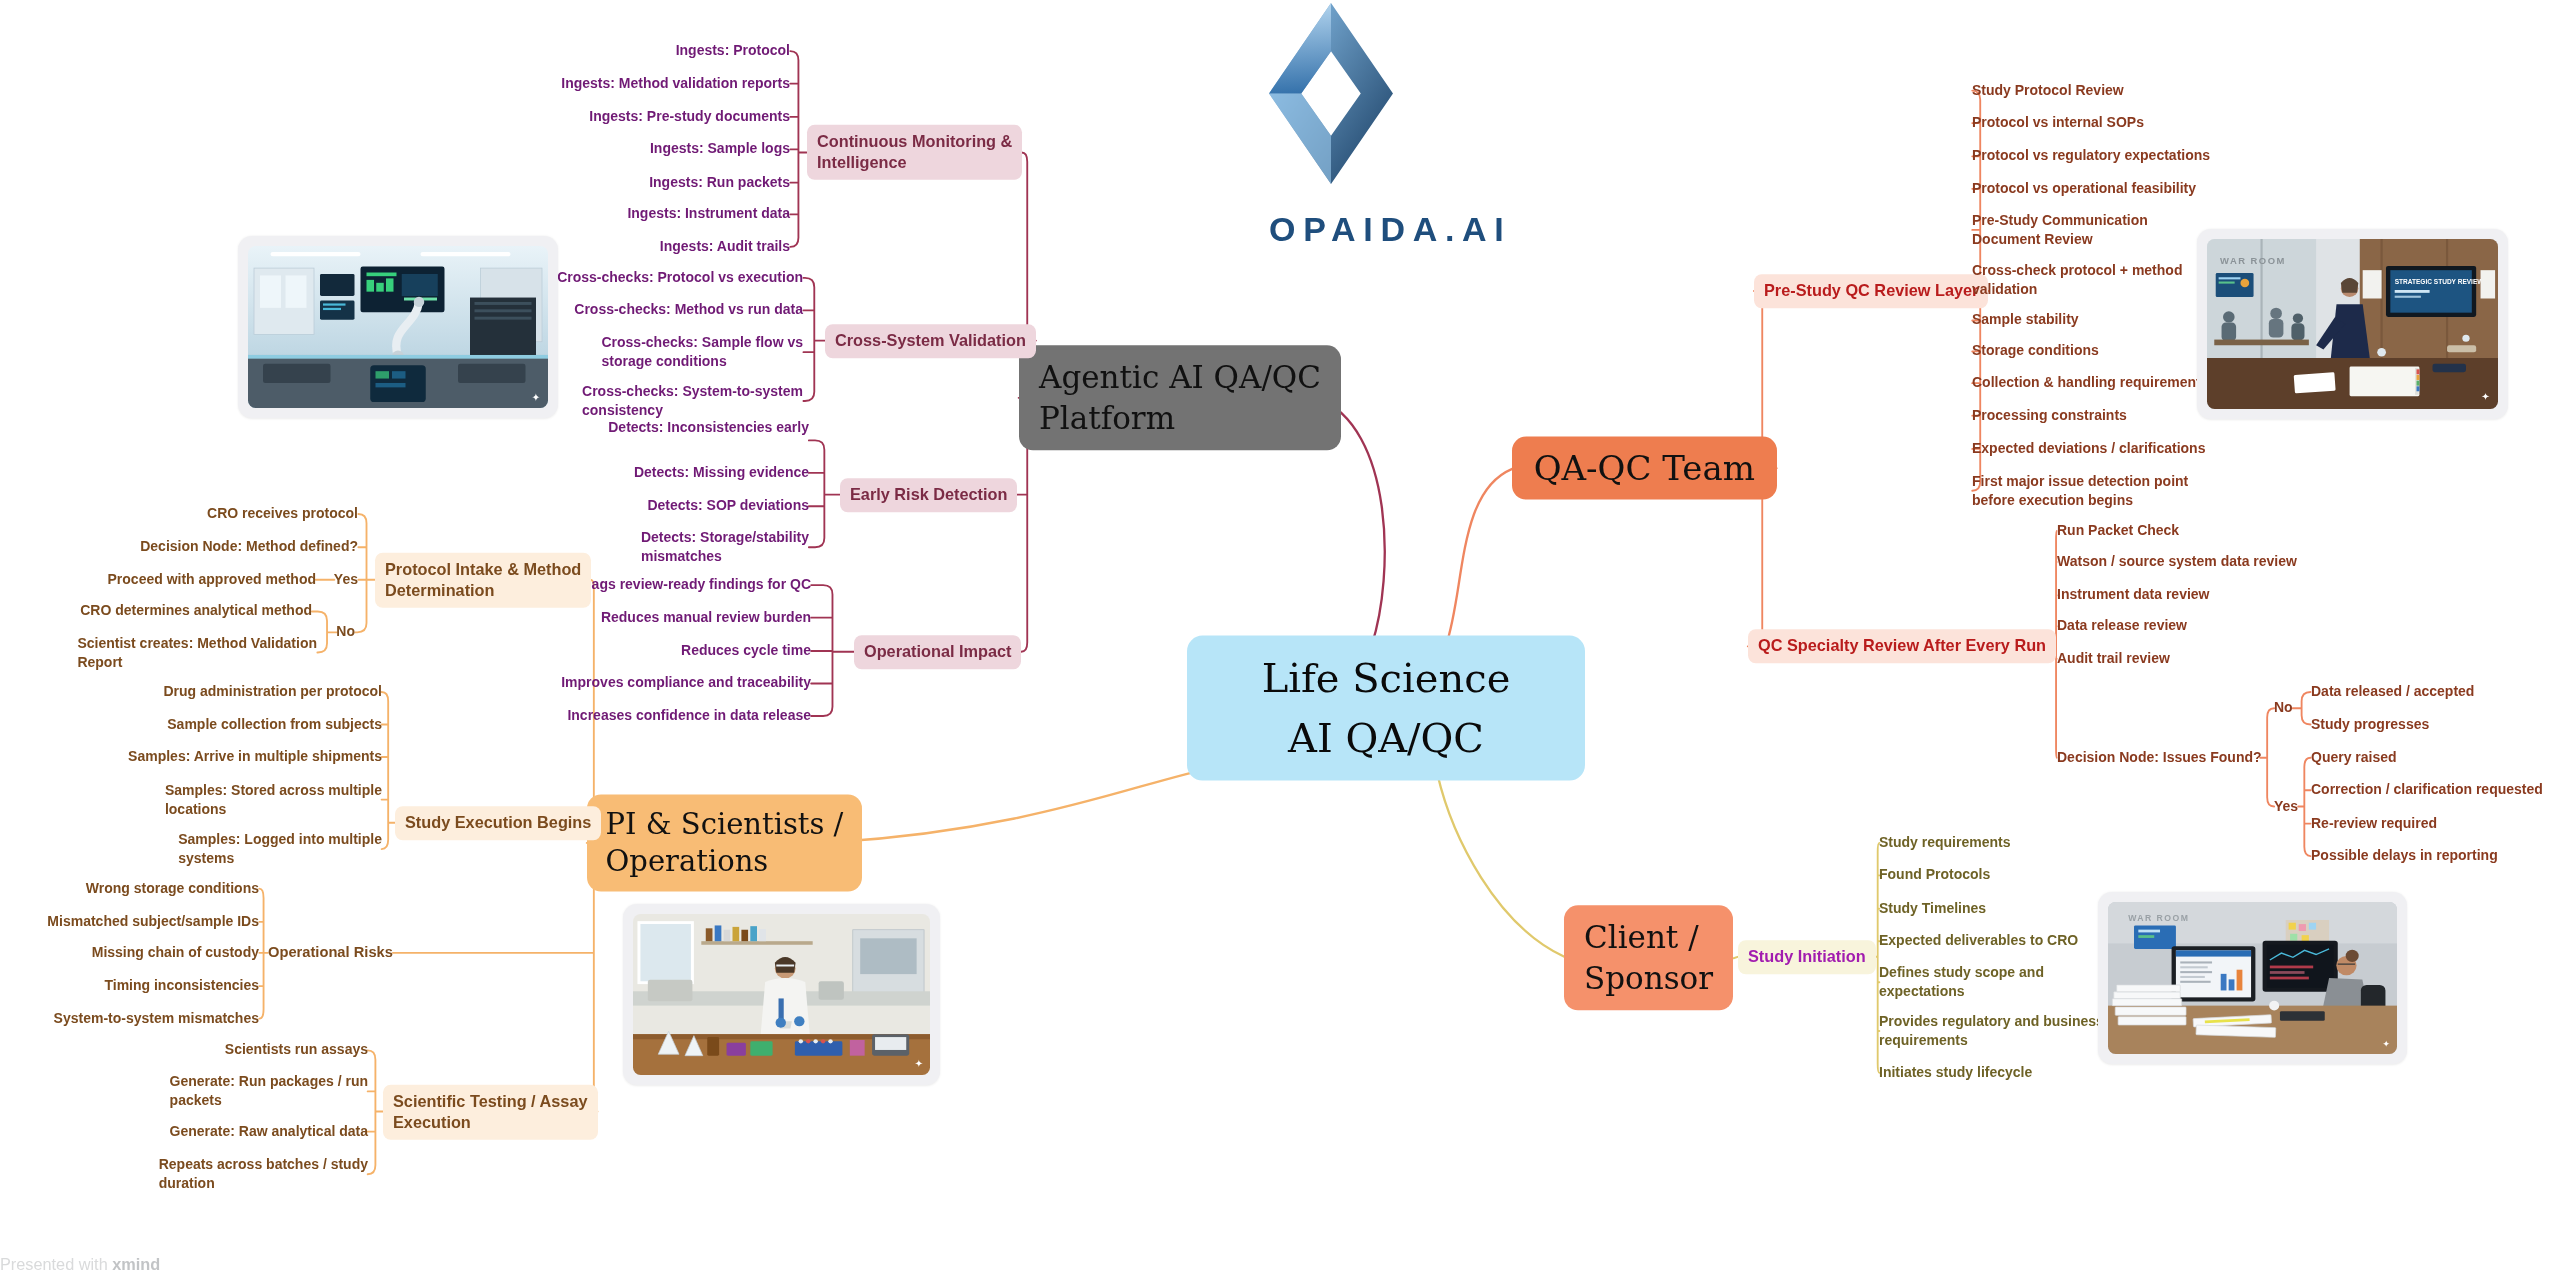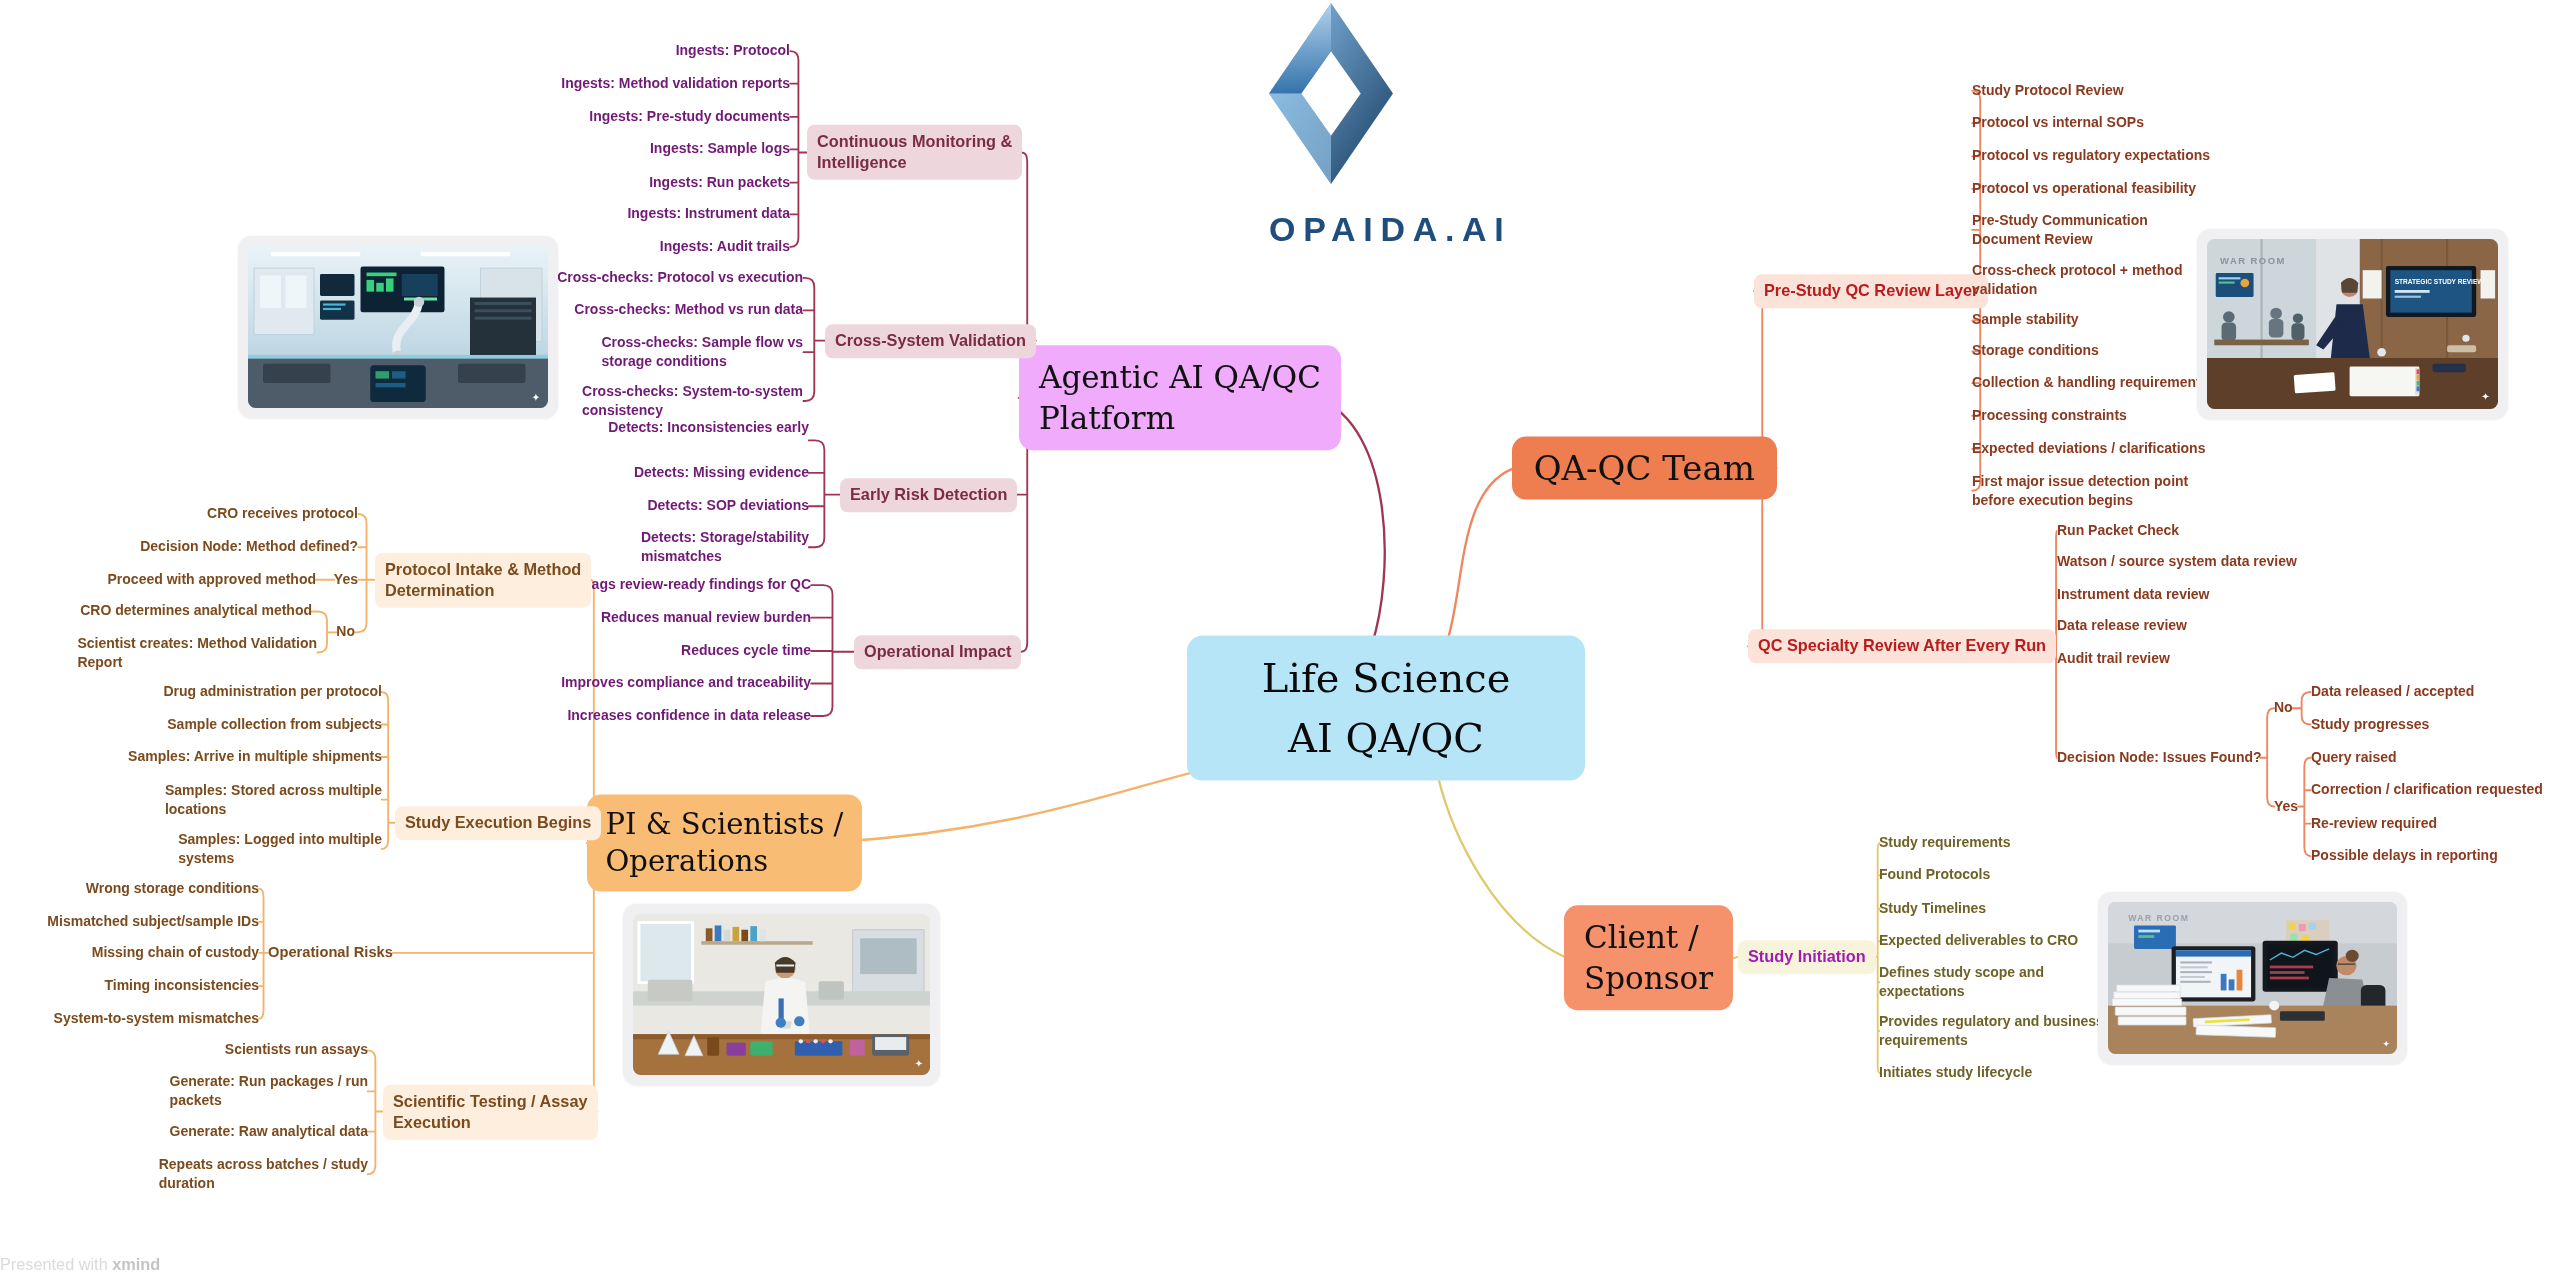--- a/index.html
+++ b/index.html
@@ -17,21 +17,21 @@
   .sub.m{background:#eed6dd;color:#7b2b45}
   .sub.c{background:#fce3da;color:#b91c1c}
   .sub.o{background:#fdeedd;color:#7b4b1e}
   .sub.y{background:#f8f4dc;color:#a21caf}
   .sub.plain{background:transparent;padding:0;border-radius:0;font-size:14.7px}
   .main{transform:translateY(-50%);white-space:pre-line;font-family:"DejaVu Serif",serif;
         color:#111;border-radius:14px;line-height:1.3}
   .root{transform:translateY(-50%);white-space:pre-line;font-family:"DejaVu Serif",serif;
         color:#0a0a0a;background:#b7e5f8;border-radius:15.5px;width:398px;text-align:center;
         font-size:40px;line-height:1.5;padding:12.4px 0}
-  #platform{left:1019px;top:398px;background:#f0abfc;font-size:31px;padding:12.4px 20px}
+  #platform{left:1019px;top:398px;background:#737373;font-size:31px;padding:12.4px 20px}
   #qaqc{left:1512px;top:468px;background:#ee7d4f;font-size:34px;padding:9.3px 21.7px}
   #client{left:1564px;top:958px;background:#f5916b;font-size:31px;padding:12.4px 20px}
   #pi{left:587px;top:843px;background:#f8bc75;font-size:29px;padding:10.8px 18.6px}
   .photo{background:#f0f0f3;border-radius:14px;padding:10px;box-shadow:0 0.8px 2.3px rgba(0,0,0,.08)}
   .photo svg{display:block;border-radius:7.7px;width:100%;height:100%}
   .logo{left:1269px;top:3.1px;width:294px;}
   .brand{margin-top:23px;font-size:34px;font-weight:bold;color:#1f4e7d;letter-spacing:7.7px}
   .footer{left:0;right:0;top:1255px;text-align:left;font-size:16.3px;color:#d9dadb}
   .footer b{color:#c2c4c6}
 </style>

